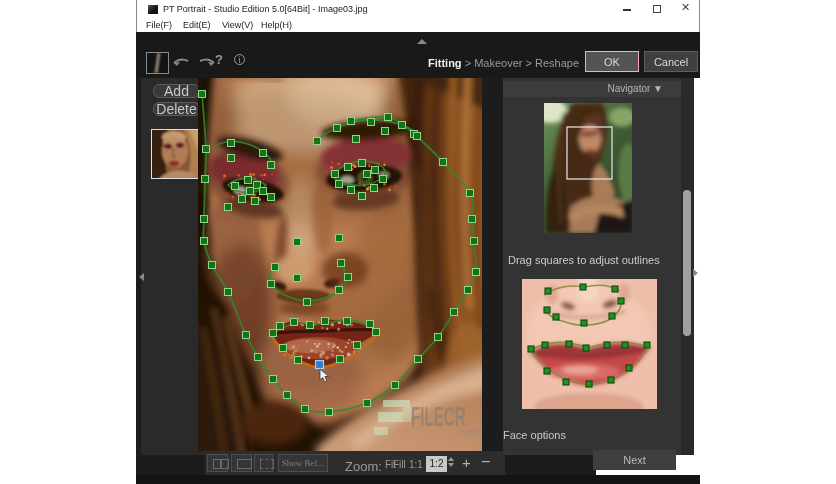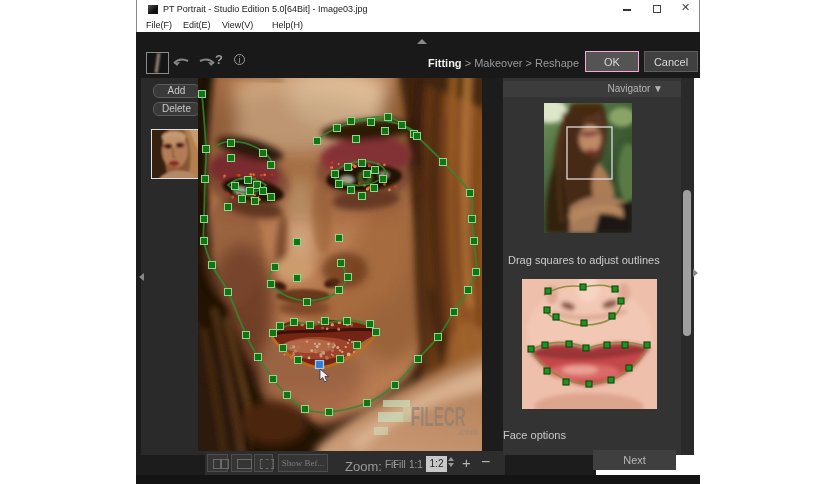--- a/index.html
+++ b/index.html
@@ -11,21 +11,21 @@
 #menubar{left:0;top:18px;width:564px;height:14px;background:#ffffff;border-left:1px solid #888;border-right:1px solid #888;box-sizing:border-box;font-size:9px;color:#1a1a1a;text-decoration:underline;}
 .menu-i{position:absolute;top:2px;}
 #toolbar{left:0;top:32px;width:564px;height:46px;background:#191919;}
 #toolbtn{left:10px;top:20px;width:21px;height:20px;background:#141414;border:1px solid #8a8a8a;overflow:hidden;}
 #breadcrumb{top:25px;right:121px;font-size:11px;color:#9a9a9a;}
 #breadcrumb b{color:#efefef;margin-left:11px;}
 .topbtn{position:absolute;top:19px;width:54px;height:21px;text-align:center;line-height:21px;font-size:11px;color:#d8d8d8;}
 #okbtn{left:449px;background:#545454;border:1px solid #f9a8d4;box-sizing:border-box;}
 #cancelbtn{left:508px;background:#404040;border:1px solid #5e5e5e;box-sizing:border-box;}
 #sidebar{left:5px;top:78px;width:67px;height:377px;background:#2a2a2a;}
-.sbtn{position:absolute;left:12px;width:47px;height:14px;background:#3a3a3a;border:1px solid #5c5c5c;box-sizing:border-box;color:#c8c8c8;font-size:10px;text-align:center;line-height:12px;border-radius:6px;}
+.sbtn{position:absolute;left:12px;width:47px;height:14px;background:#3a3a3a;border:1px solid #5c5c5c;box-sizing:border-box;color:#c8c8c8;font-size:14px;text-align:center;line-height:12px;border-radius:6px;}
 #thumb{left:10px;top:51px;width:48px;height:48px;border:1px solid #e0e0e0;background:#333;}
 #canvas{left:62px;top:78px;width:284px;height:373px;background:#000;overflow:hidden;}
 #botbar{left:69px;top:451px;width:300px;height:24px;background:#2d2d2d;font-size:9px;color:#9a9a9a;}
 .bbtn{position:absolute;top:3px;height:18px;background:#353535;border:1px solid #4e4e4e;box-sizing:border-box;}
 #rpanel{left:367px;top:78px;width:191px;height:377px;background:#333333;}
 #navhead{left:0px;top:3px;width:178px;height:16px;background:#3c3c3c;font-size:10px;color:#b5b5b5;}
 #navimg{left:41px;top:25px;width:88px;height:130px;}
 #dragtxt{left:5px;top:176px;font-size:11px;color:#cccccc;}
 #lipprev{left:19px;top:201px;width:135px;height:130px;}
 #faceopt{left:0px;top:351px;font-size:11px;color:#c8c8c8;}
@@ -41,21 +41,21 @@
     <div class="abs" id="title-ico"></div>
     <div class="abs" id="title-txt">PT Portrait - Studio Edition 5.0[64Bit] - Image03.jpg</div>
     <div class="abs" style="left:486px;top:9px;width:8px;height:1.5px;background:#333;"></div>
     <div class="abs" style="left:516px;top:5px;width:8px;height:8px;border:1.4px solid #444;box-sizing:border-box;"></div>
     <div class="abs" style="left:544px;top:1px;font-size:11px;color:#444;font-weight:normal;">✕</div>
   </div>
   <div class="abs" id="menubar">
     <div class="menu-i" style="left:9px;">File(F)</div>
     <div class="menu-i" style="left:46px;">Edit(E)</div>
     <div class="menu-i" style="left:85px;">View(V)</div>
-    <div class="menu-i" style="left:135px;">Help(H)</div>
+    <div class="menu-i" style="left:124px;">Help(H)</div>
   </div>
   <div class="abs" id="toolbar">
     <div class="abs" style="left:281px;top:7px;width:0;height:0;border-left:5px solid transparent;border-right:5px solid transparent;border-bottom:5px solid #8a8a8a;"></div>
     <div class="abs" id="toolbtn">
       <div class="abs" style="left:9px;top:0px;width:3px;height:20px;background:#9a8878;transform:rotate(8deg);filter:blur(1.2px);"></div>
     </div>
     <svg class="abs" style="left:36px;top:23px;" width="44" height="14" viewBox="0 0 44 14">
       <path d="M2,8 Q8,2 16,6" fill="none" stroke="#888" stroke-width="2"></path>
       <path d="M2,8 l6,-1 -3,4 z" fill="#888"></path>
       <path d="M42,8 Q36,2 28,6" fill="none" stroke="#888" stroke-width="2"></path>

